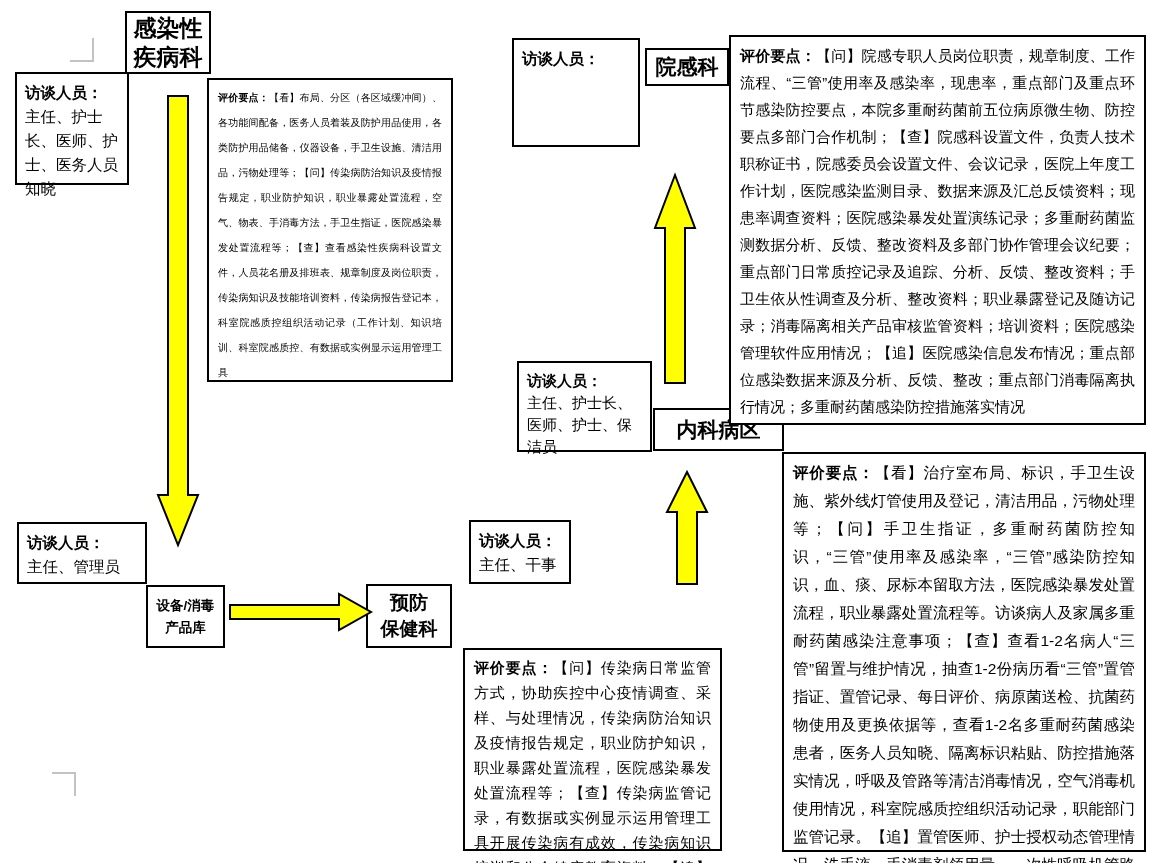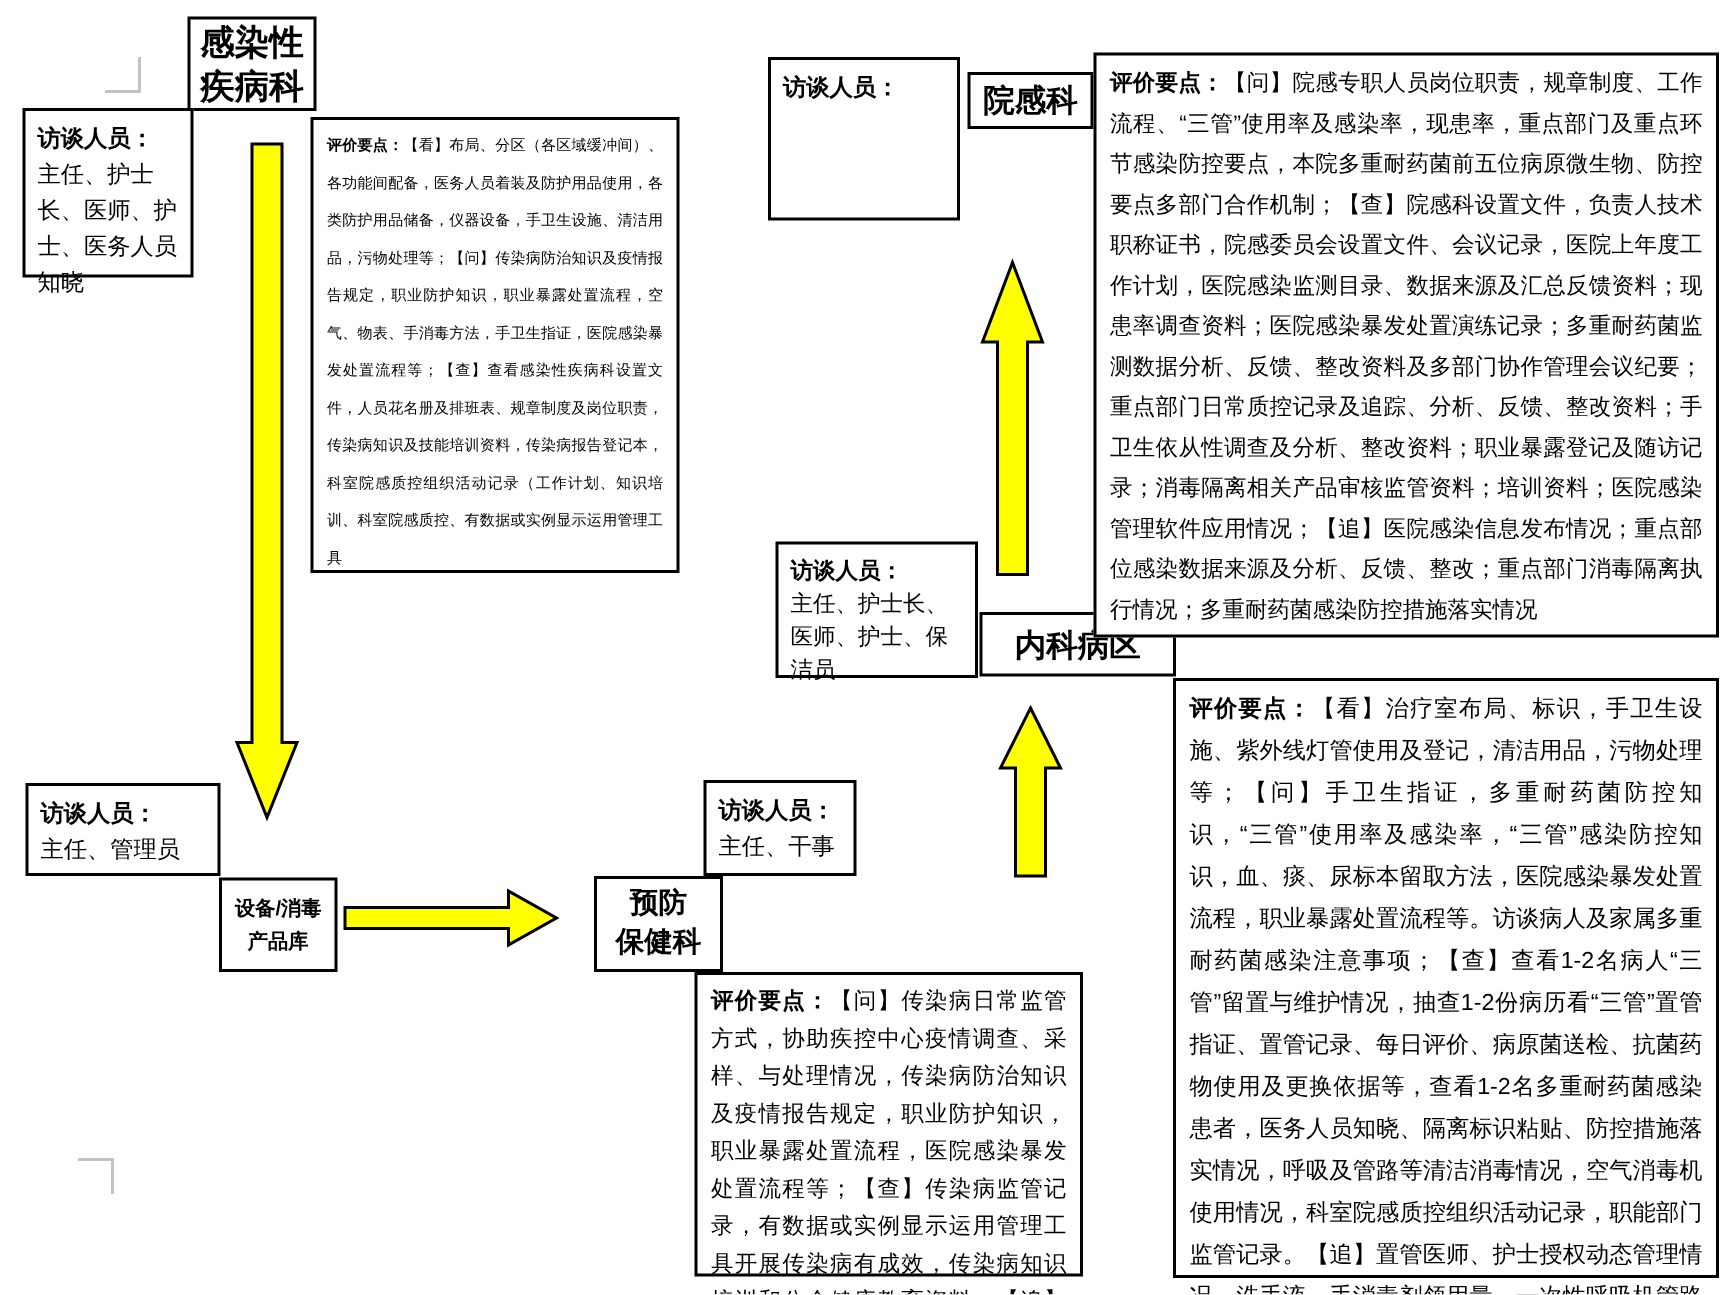--- a/index.html
+++ b/index.html
@@ -9,21 +9,21 @@
 
   .box { position:absolute; background:#fff; border:2px solid #000; }
 
   .title-box {
     display:flex; align-items:center; justify-content:center;
     text-align:center; font-weight:bold; white-space:pre-line;
   }
   .t-infectious { left:125px; top:11px;  width:86px;  height:63px; font-size:23px; line-height:29px; }
   .t-yuangan    { left:645px; top:36px;  width:84px;  height:38px; font-size:21px;margin-top:12px; }
   .t-neike      { left:653px; top:408px; width:131px; height:43px; font-size:21px; }
-  .t-yufang     { left:396px; top:584px; width:86px;  height:64px; font-size:19px; line-height:26px; }
+  .t-yufang     { left:366px; top:584px; width:86px;  height:64px; font-size:19px; line-height:26px; }
   .t-equip      { left:146px; top:585px; width:79px;  height:63px; font-size:13.5px; line-height:22px; }
 
   .iv { padding:7px 8px; font-size:15.5px; line-height:24px; }
   .iv .lbl { font-weight:bold; display:block; }
   .iv-infectious { left:15px;  top:72px;  width:114px; height:113px; }
   .iv-yuangan    { left:512px; top:38px;  width:128px; height:109px; }
   .iv-neike      { left:517px; top:361px; width:135px; height:91px;  font-size:15px; line-height:22px; }
   .iv-equip      { left:17px;  top:522px; width:130px; height:62px; }
   .iv-yufang     { left:469px; top:520px; width:102px; height:64px; }
 

